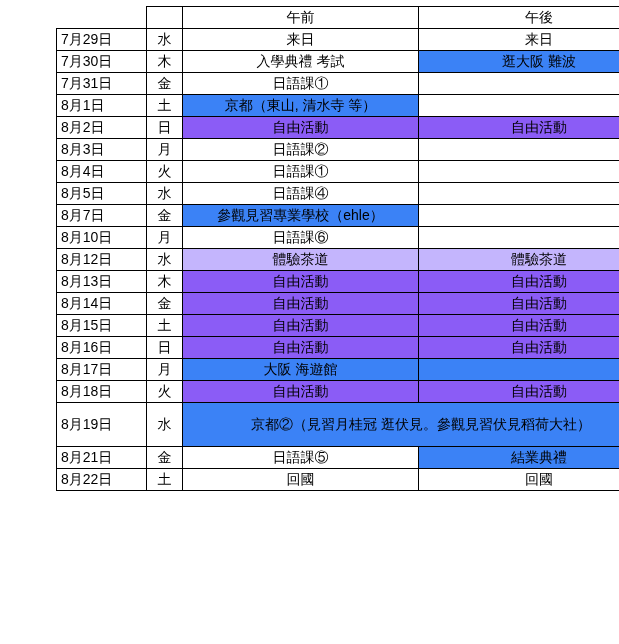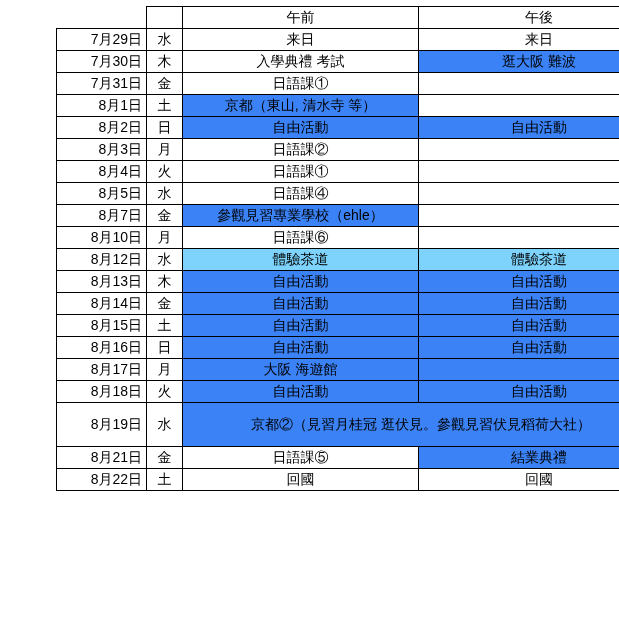--- a/index.html
+++ b/index.html
@@ -40,33 +40,33 @@
   col.c-pm    { width: 241px; }
 
   .hdr-blank { border: 1px solid #000000; }
   .hdr-blank.no-border { border: none; }
   th.hdr {
     text-align: center;
     font-size: 14px;
     height: 26px;
   }
   td.date {
-    text-align: right;
+    text-align: left;
   }
   td.dow {
     text-align: center;
   }
   td.cell {
     text-align: center;
   }
   
   .f-white  { background: #ffffff; }
   .f-yellow { background: #3b82f6; }
-  .f-red    { background: #3b82f6; }
-  .f-blue   { background: #7dd3fc; font-family: Liberation Mono, monospace; }
+  .f-red    { background: #8b5cf6; }
+  .f-blue   { background: #c4b5fd; font-family: Liberation Mono, monospace; }
   .tall {
     height: 44px;
   }
 </style>
 </head>
 <body>
 
 <div id="schedule-wrap">
   <table class="schedule">
     <colgroup>

